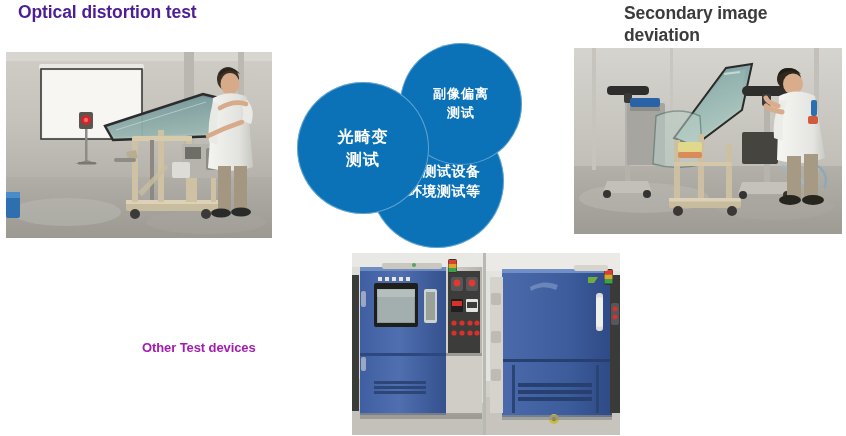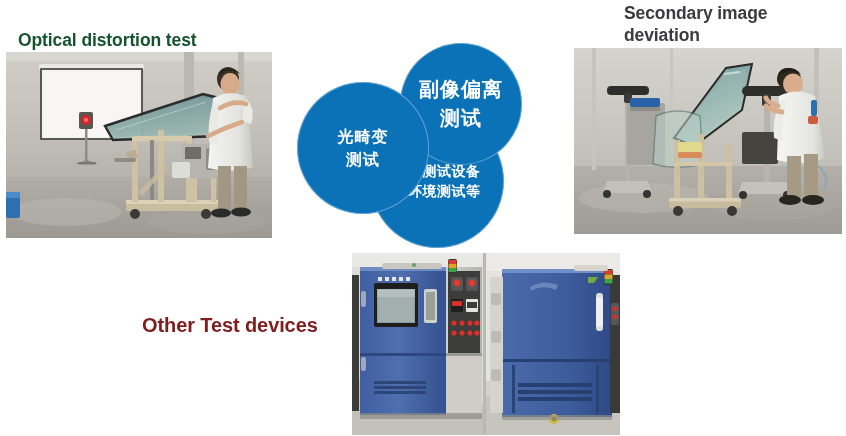--- a/index.html
+++ b/index.html
@@ -14,35 +14,35 @@
   .slide{position:relative;width:846px;height:436px;overflow:hidden;background:#fff;}
 
   
   .title{
     position:absolute;
     font-weight:bold;
     letter-spacing:-0.1px;
     white-space:pre-line;
   }
   #title-optical{
-    left:18px;top:30px;
+    left:18px;top:2px;
     font-size:17.5px;
-    color:#14532d;
+    color:#4c1d95;
   }
   #title-secondary{
     left:588px;top:2px;
     font-size:17.5px;
     line-height:22px;
     color:#3b3b3d;
     margin-left:36px;
   }
   #title-other{
-    left:142px;top:314px;
-    font-size:20px;
-    color:#7f1d1d;
+    left:142px;top:340px;
+    font-size:13px;
+    color:#a21caf;
   }
 
   
   .photo{position:absolute;overflow:hidden;background:#b9b9b4;}
   #photo-optical{left:6px;top:52px;width:266px;height:186px;}
   #photo-secondary{left:574px;top:48px;width:268px;height:186px;}
   #photo-chambers{left:352px;top:253px;width:268px;height:182px;}
 
   .ph{position:absolute;left:0;top:0;width:100%;height:100%;}
 
@@ -62,21 +62,21 @@
     line-height:1.45;
     white-space:pre-line;
     box-shadow:0 0 0 1px rgba(255,255,255,0.35) inset;
   }
   #circle-optical{
     left:297px;top:82px;width:132px;height:132px;
     font-size:16px;z-index:3;
   }
   #circle-secondary{
     left:400px;top:43px;width:122px;height:122px;
-    font-size:20px;z-index:2;
+    font-size:13px;z-index:2;
   }
   #circle-other{
     left:370px;top:114px;width:134px;height:134px;
     font-size:14px;z-index:1;
     letter-spacing:0.5px;
   }
   .circle span{display:block;}
 </style>
 </head>
 <body>

